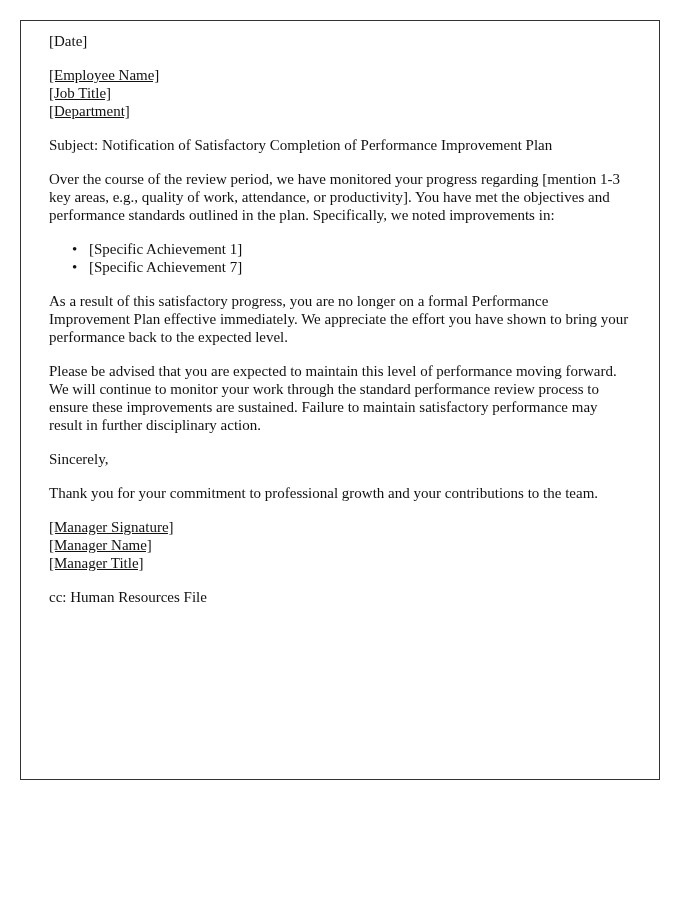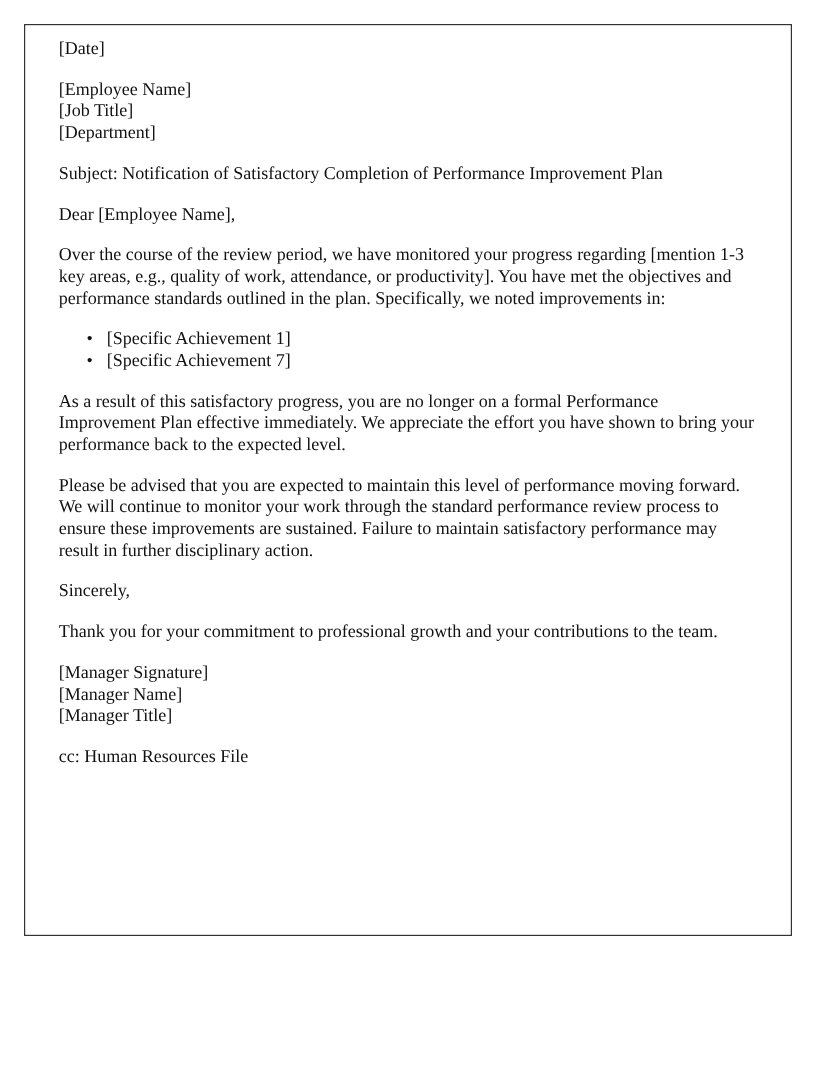--- a/index.html
+++ b/index.html
@@ -24,20 +24,21 @@
       border: 1px solid #333333;
       padding: 11px 28px 0 28px;
       font-size: 15px;
       line-height: 18px;
     }
     .block {
       margin: 0 0 16px 0;
     }
     .line {
       display: block;
+      text-decoration: underline;
     }
     ul.achievements {
       margin: 0 0 16px 0;
       padding-left: 40px;
       list-style: none;
     }
     ul.achievements li {
       position: relative;
     }
     ul.achievements li .bullet {
@@ -54,21 +55,20 @@
   <p class="block">[Date]</p>
 
   <div class="block">
     <span class="line">[Employee Name]</span>
     <span class="line">[Job Title]</span>
     <span class="line">[Department]</span>
   </div>
 
   <p class="block">Subject: Notification of Satisfactory Completion of Performance Improvement Plan</p>
 
-  <p class="block">Dear [Employee Name],</p>
 
 
   <p class="block">Over the course of the review period, we have monitored your progress regarding [mention 1-3 key areas, e.g., quality of work, attendance, or productivity]. You have met the objectives and performance standards outlined in the plan. Specifically, we noted improvements in:</p>
 
   <ul class="achievements">
     <li>
       <span class="bullet">•</span>
       <span>[Specific Achievement 1]</span>
     </li>
     <li>

